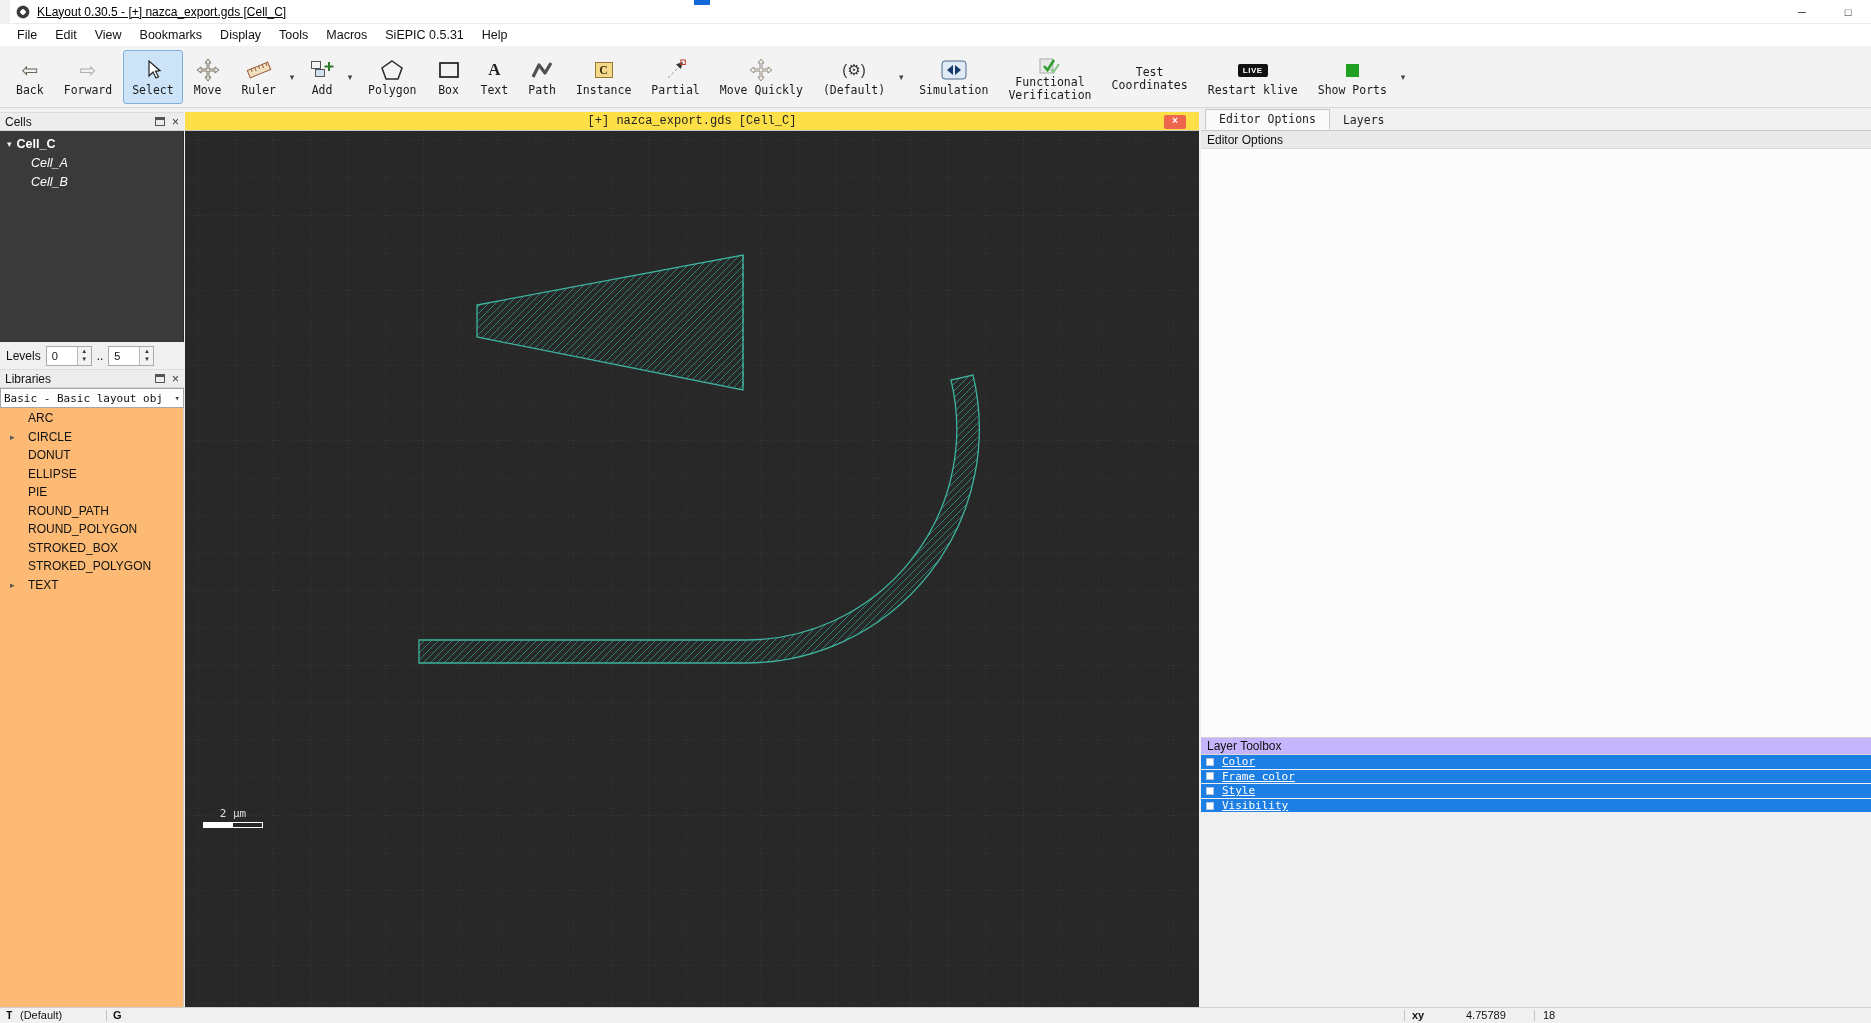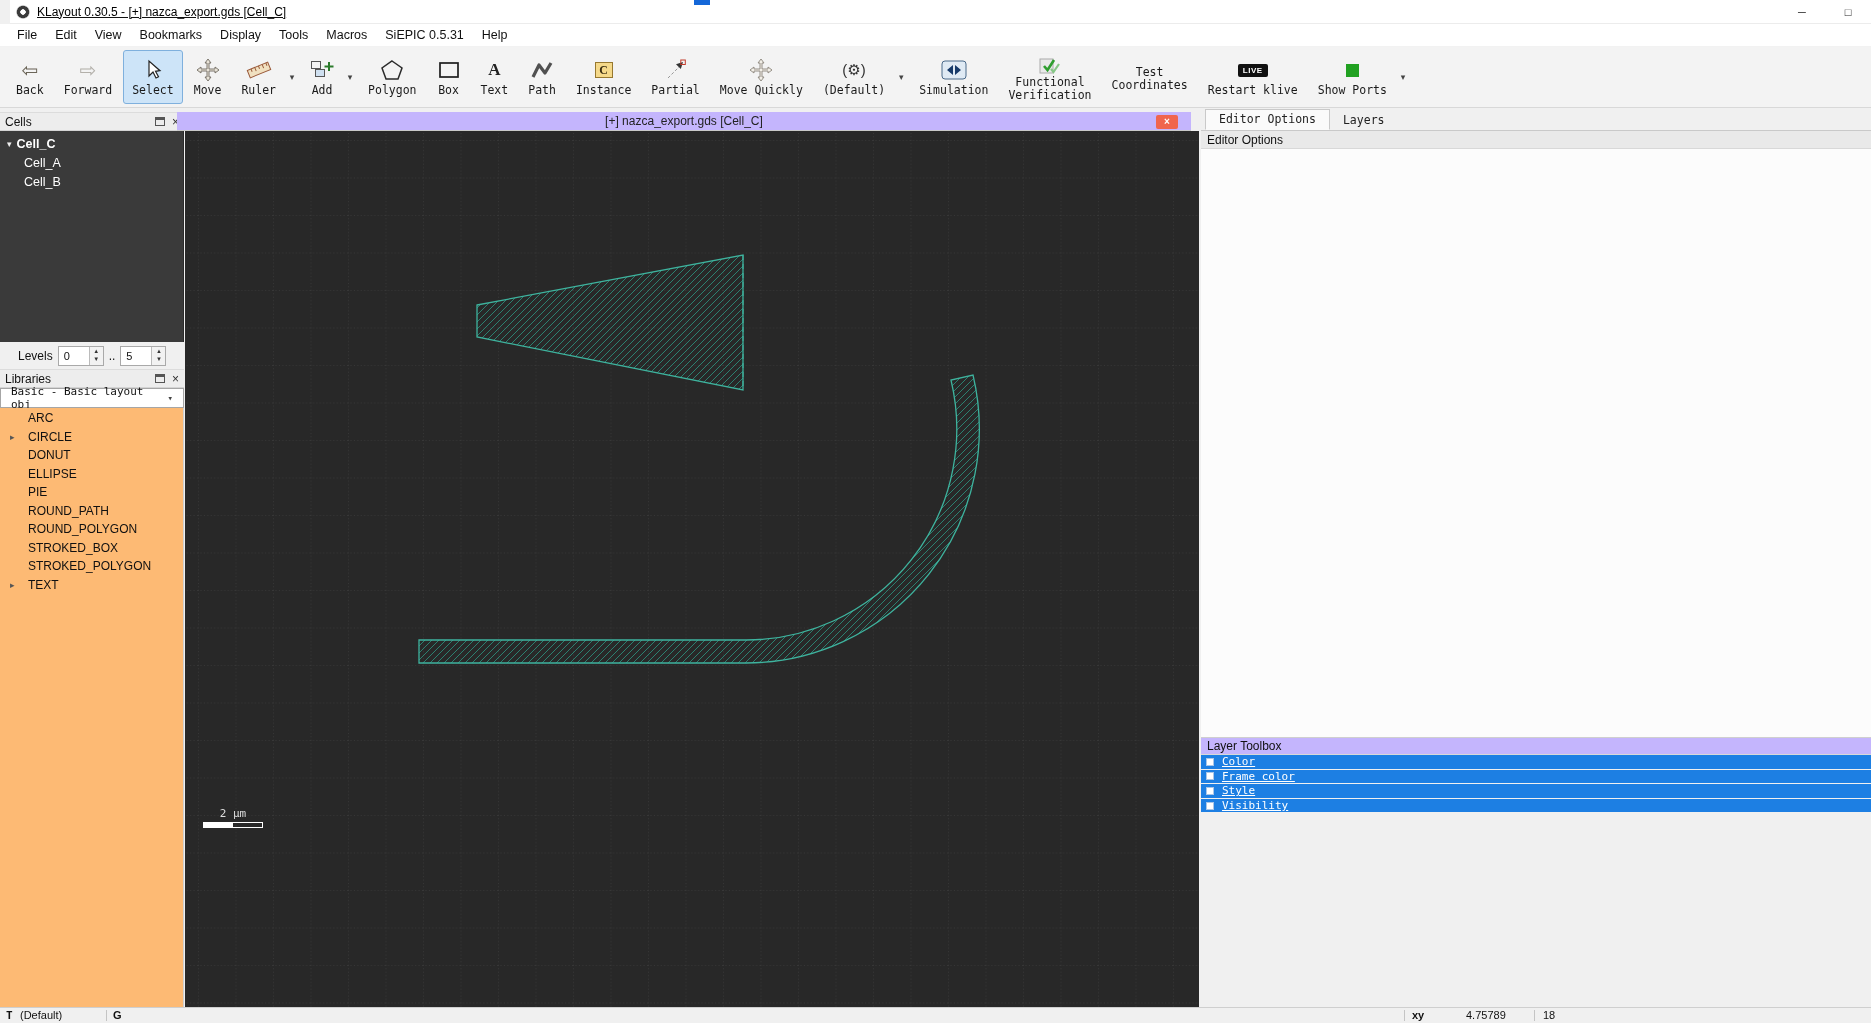--- a/index.html
+++ b/index.html
@@ -55,44 +55,44 @@
     border-top:1px solid #dcdcdc; border-bottom:1px solid #d4d4d4;
     display:flex; align-items:center; font-size:12px; padding:0 5px; }
   .ph-title { flex:1; }
   .float-ic { width:10px; height:9px; border:1px solid #555; border-top:3px solid #555; margin-right:7px; }
   .close-ic { font-size:12px; color:#333; line-height:1; }
 
   .cells-tree { left:0; top:131px; width:184px; height:211px; background:#3a3a3a;
     color:#fff; font-size:12.5px; padding-top:3px; border-right:1px solid #2a2a2a; }
   .tree-row { height:19px; display:flex; align-items:center; padding-left:7px; }
   .tree-row .tri { font-size:9px; margin-right:5px; color:#eee; }
-  .tree-row.child { padding-left:24px; }
+  .tree-row.child { padding-left:31px;font-style:italic; }
   .bold { font-weight:bold; }
 
   .levels-row { left:0; top:342px; width:181px; height:27px; background:#f0f0f0;
-    display:flex; align-items:center; padding:0 6px; gap:5px; font-size:12px;margin-left:12px; }
+    display:flex; align-items:center; padding:0 6px; gap:5px; font-size:12px; }
   .spin { width:46px; height:20px; background:#fff; border:1px solid #a9a9a9; display:flex; }
   .spin .val { flex:1; font-size:11px; padding:3px 0 0 5px; }
   .spin .arrows { width:14px; border-left:1px solid #bbb; background:#f2f2f2;
     display:flex; flex-direction:column; align-items:center; justify-content:center;
     font-size:6px; color:#333; line-height:1.2; }
 
   .lib-combo { left:0; top:388px; width:184px; height:20px; background:#ffffff;
-    border:1px solid #a6a6a6; display:flex; align-items:center; padding:0 10px;
+    border:1px solid #a6a6a6; display:flex; align-items:center; padding:0 3px;
     font-family:"DejaVu Sans Mono", monospace; font-size:11px; }
   .lib-combo .chev { margin-left:auto; font-size:9px; color:#444; }
   .lib-list { left:0; top:408px; width:184px; height:599px; background:#fdba74;
     border-right:1px solid #cfcfcf; font-size:12px; padding-top:1px; }
   .lib-row { height:18.5px; display:flex; align-items:center; padding-left:28px; position:relative; }
   .lib-row .exp { position:absolute; left:10px; font-size:9px; color:#555; }
 
   
-  .canvas-tabbar { left:177px; top:112px; width:1014px; height:19px; background:#c4b5fd;
+  .canvas-tabbar { left:185px; top:112px; width:1014px; height:19px; background:#fde047;
     border-bottom:1px solid #c9c9c9; display:flex; align-items:center; justify-content:center;
-    font-family:Liberation Sans, sans-serif; font-size:12px; color:#222; }
+    font-family:Liberation Mono, monospace; font-size:12px; color:#222; }
   .canvas-close { position:absolute; right:13px; top:3px; width:22px; height:14px;
     background:#f0654d; border-radius:2px; color:#fff; font-size:10px; line-height:13px;
     text-align:center; font-weight:bold; }
   .canvas { left:185px; top:131px; width:1014px; height:876px; background:#282828; overflow:hidden; }
   .scalebar { position:absolute; left:18px; top:676px; width:60px; color:#ddd;
     font-family:"DejaVu Sans Mono", monospace; font-size:11px; text-align:center; }
   .scalebar .bar { margin-top:2px; height:6px; display:flex; }
   .scalebar .bar .b1 { flex:1; background:#ffffff; }
   .scalebar .bar .b2 { flex:1; border:1px solid #ffffff; background:transparent; }
 

